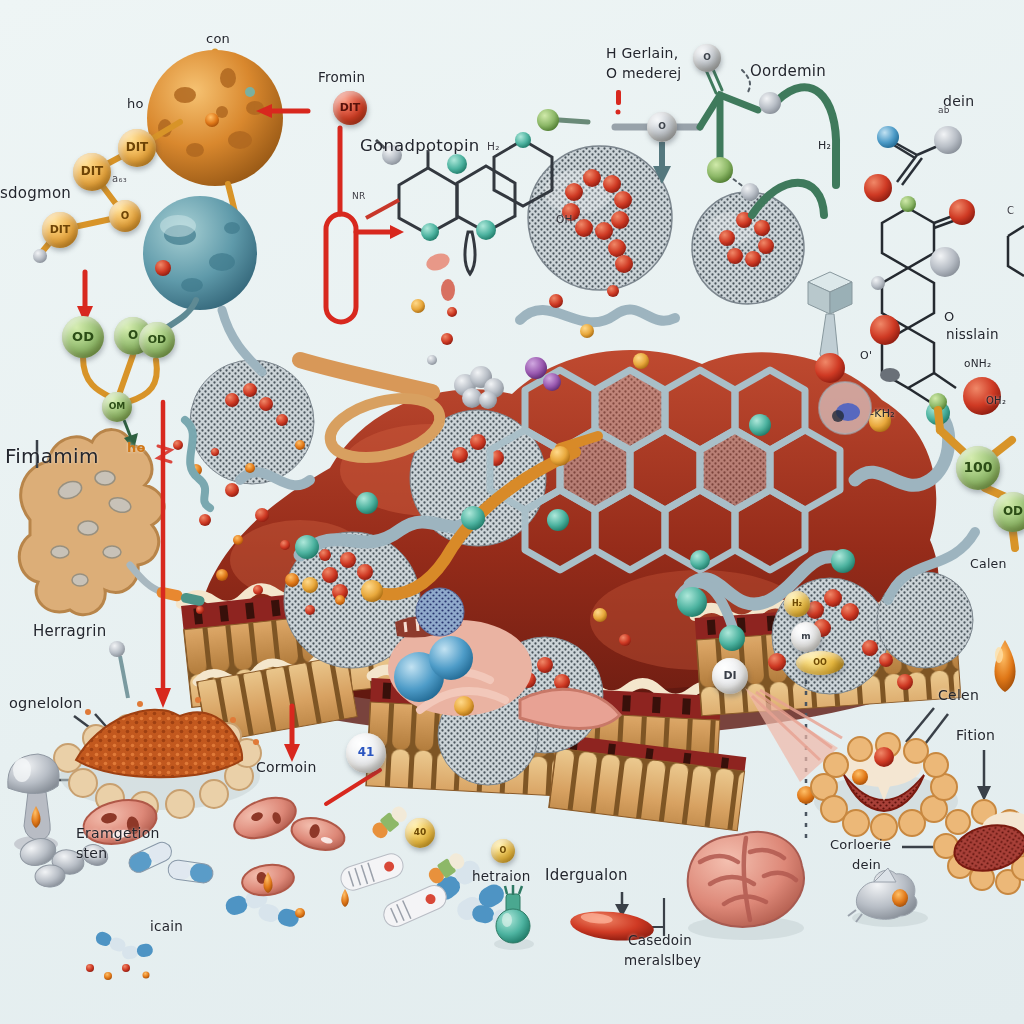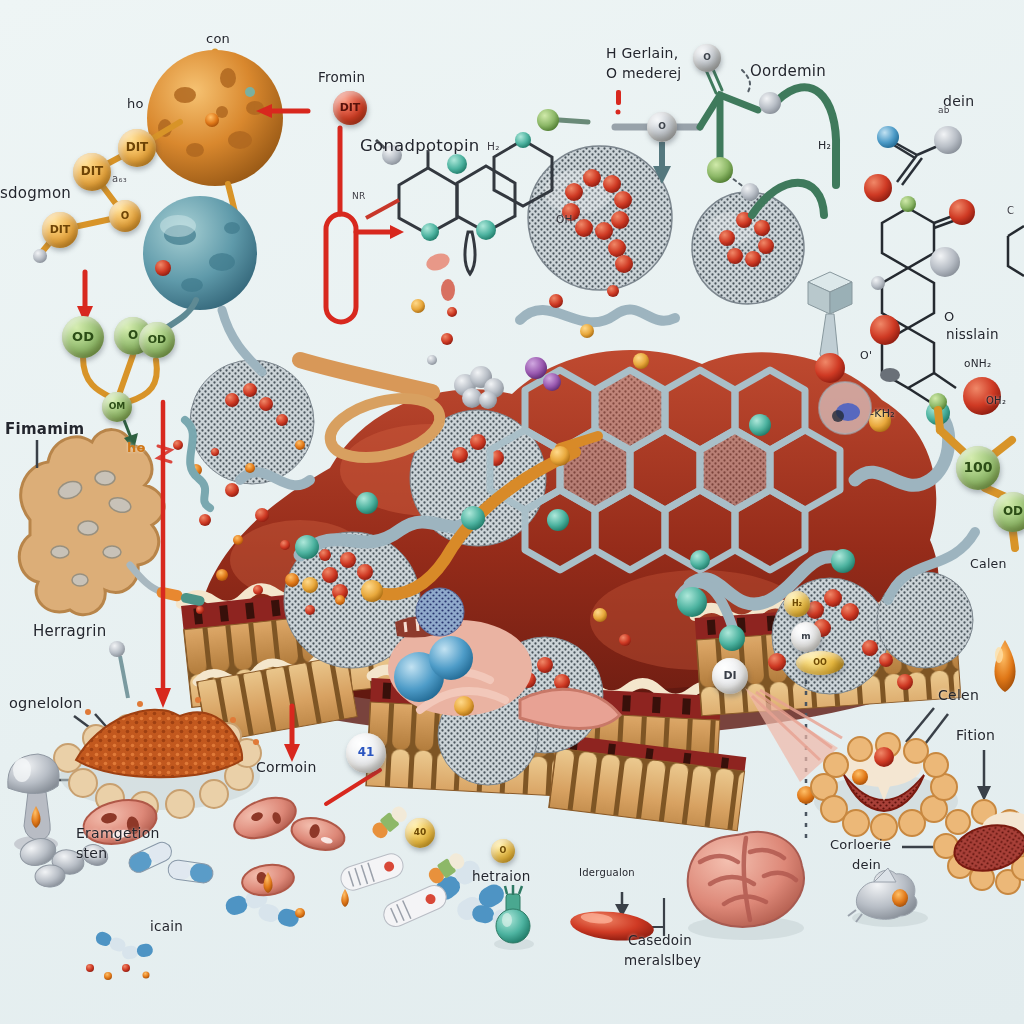--- a/index.html
+++ b/index.html
@@ -823,30 +823,30 @@
       <div class="label" style="left: 818px; top: 140px; font-size: 11px;">H₂</div>
       <div class="label" style="left: 901px; top: 94px; font-size: 14px; margin-left: 42px;">dein</div>
       <div class="label" style="left: 938px; top: 106px; font-size: 9px; color: rgb(60, 60, 68);">ab</div>
       <div class="label" style="left: 1007px; top: 206px; font-size: 10px; color: rgb(60, 60, 68);">C</div>
       <div class="label" style="left: 944px; top: 310px; font-size: 13px;">O</div>
       <div class="label" style="left: 946px; top: 328px; font-size: 13.5px;">nisslain</div>
       <div class="label" style="left: 860px; top: 350px; font-size: 11px;">O'</div>
       <div class="label" style="left: 964px; top: 358px; font-size: 10.5px;">oNH₂</div>
       <div class="label" style="left: 986px; top: 396px; font-size: 10px;">OH₂</div>
       <div class="label" style="left: 870px; top: 408px; font-size: 11px;">-KH₂</div>
-      <div class="label" style="left: 5px; top: 422px; font-size: 15px; font-weight: bold;">Fimamim</div>
+      <div class="label" style="left: 5px; top: 446px; font-size: 20px;">Fimamim</div>
       <div class="label" style="left: 127px; top: 441px; font-size: 13px; color: rgb(208, 120, 24); font-weight: 700;">hɵ</div>
       <div class="label" style="left: 33px; top: 624px; font-size: 15px;">Herragrin</div>
       <div class="label" style="left: 9px; top: 696px; font-size: 14.5px;">ognelolon</div>
       <div class="label" style="left: 76px; top: 826px; font-size: 14px;">Eramgetion</div>
       <div class="label" style="left: 76px; top: 846px; font-size: 14px;">sten</div>
       <div class="label" style="left: 150px; top: 920px; font-size: 13.5px;">icain</div>
       <div class="label" style="left: 256px; top: 760px; font-size: 14px;">Cormoin</div>
       <div class="label" style="left: 472px; top: 870px; font-size: 13.5px;">hetraion</div>
-      <div class="label" style="left: 579px; top: 868px; font-size: 10px;">Idergualon</div>
+      <div class="label" style="left: 545px; top: 868px; font-size: 15px;">Idergualon</div>
       <div class="label" style="left: 628px; top: 934px; font-size: 13.5px;">Casedoin</div>
       <div class="label" style="left: 624px; top: 954px; font-size: 13.5px;">meralslbey</div>
       <div class="label" style="left: 938px; top: 688px; font-size: 14px;">Celen</div>
       <div class="label" style="left: 956px; top: 728px; font-size: 14px;">Fition</div>
       <div class="label" style="left: 830px; top: 838px; font-size: 13px;">Corloerie</div>
       <div class="label" style="left: 852px; top: 858px; font-size: 13px;">dein</div>
       <div class="label" style="left: 970px; top: 558px; font-size: 12.5px;">Calen</div>
     </div>
 <div id="beads-layer">
       <div class="bead bead-gold" style="left: 73px; top: 153px; width: 38px; height: 38px; font-size: 12px;">

